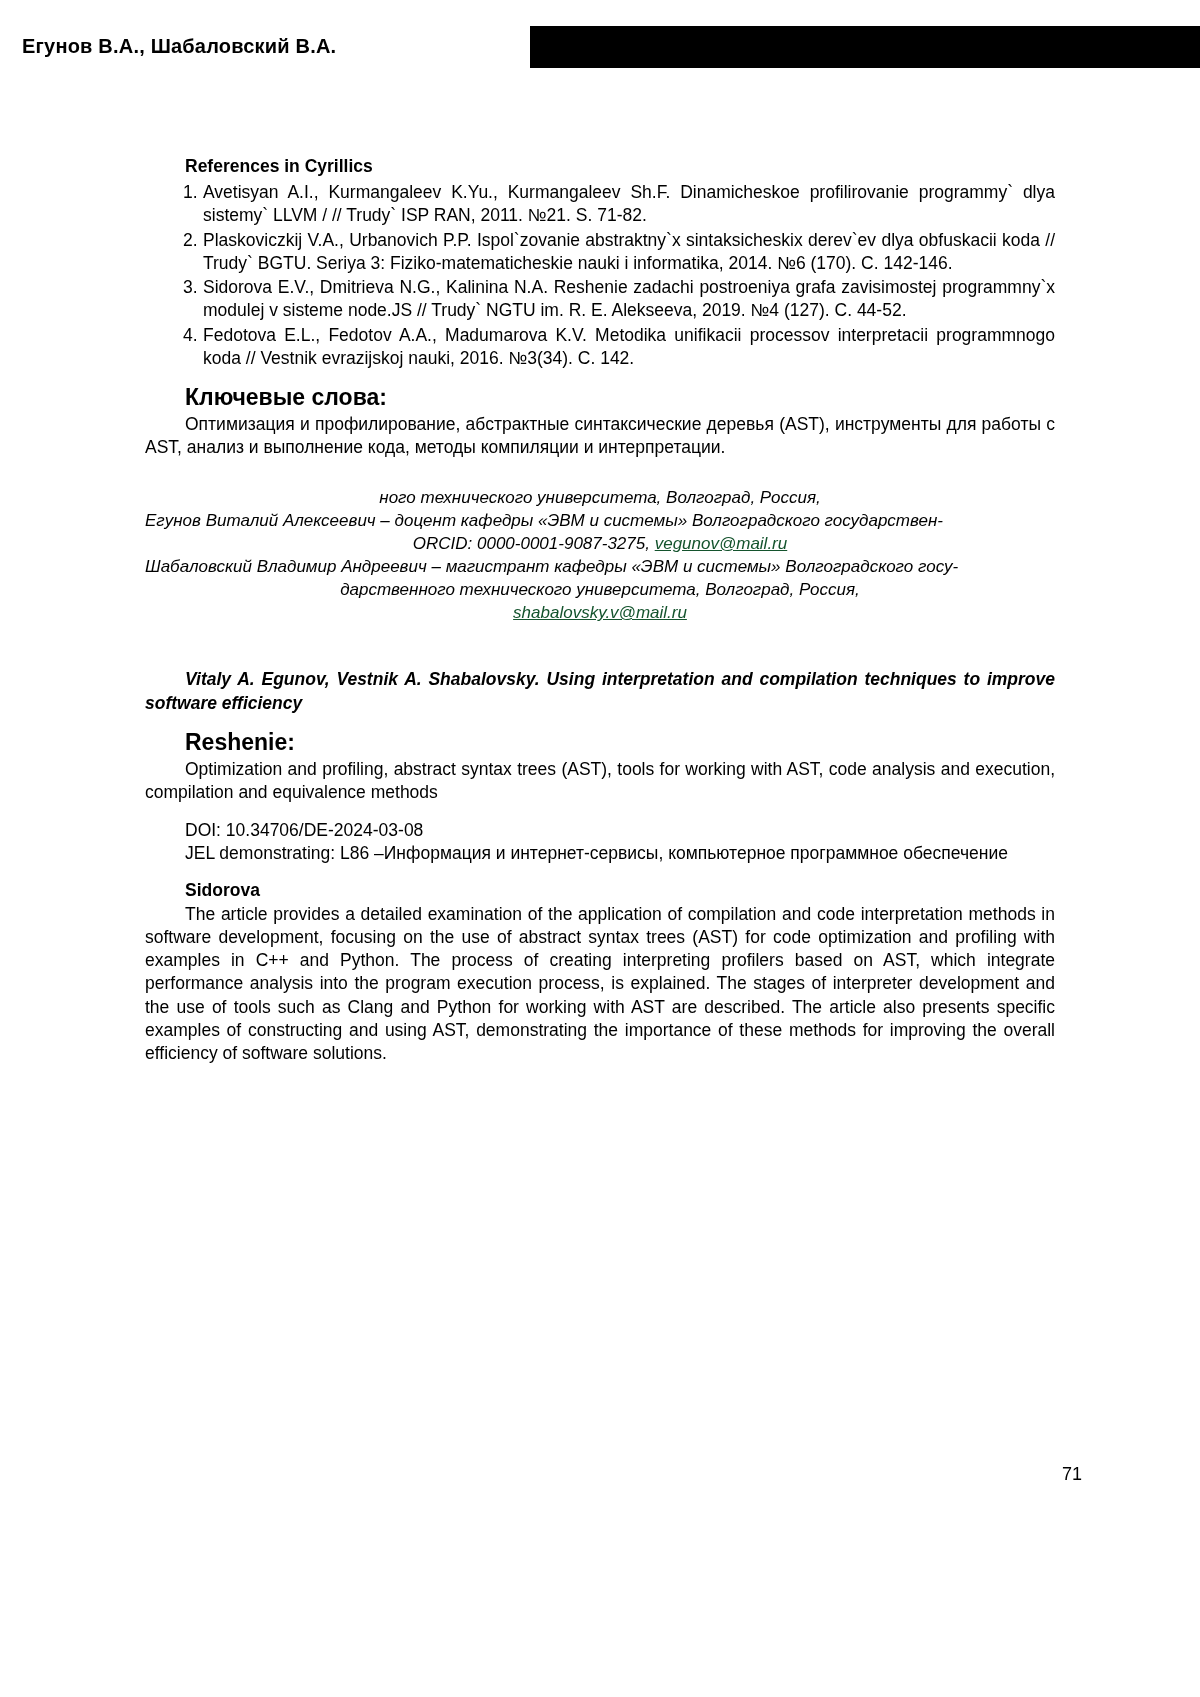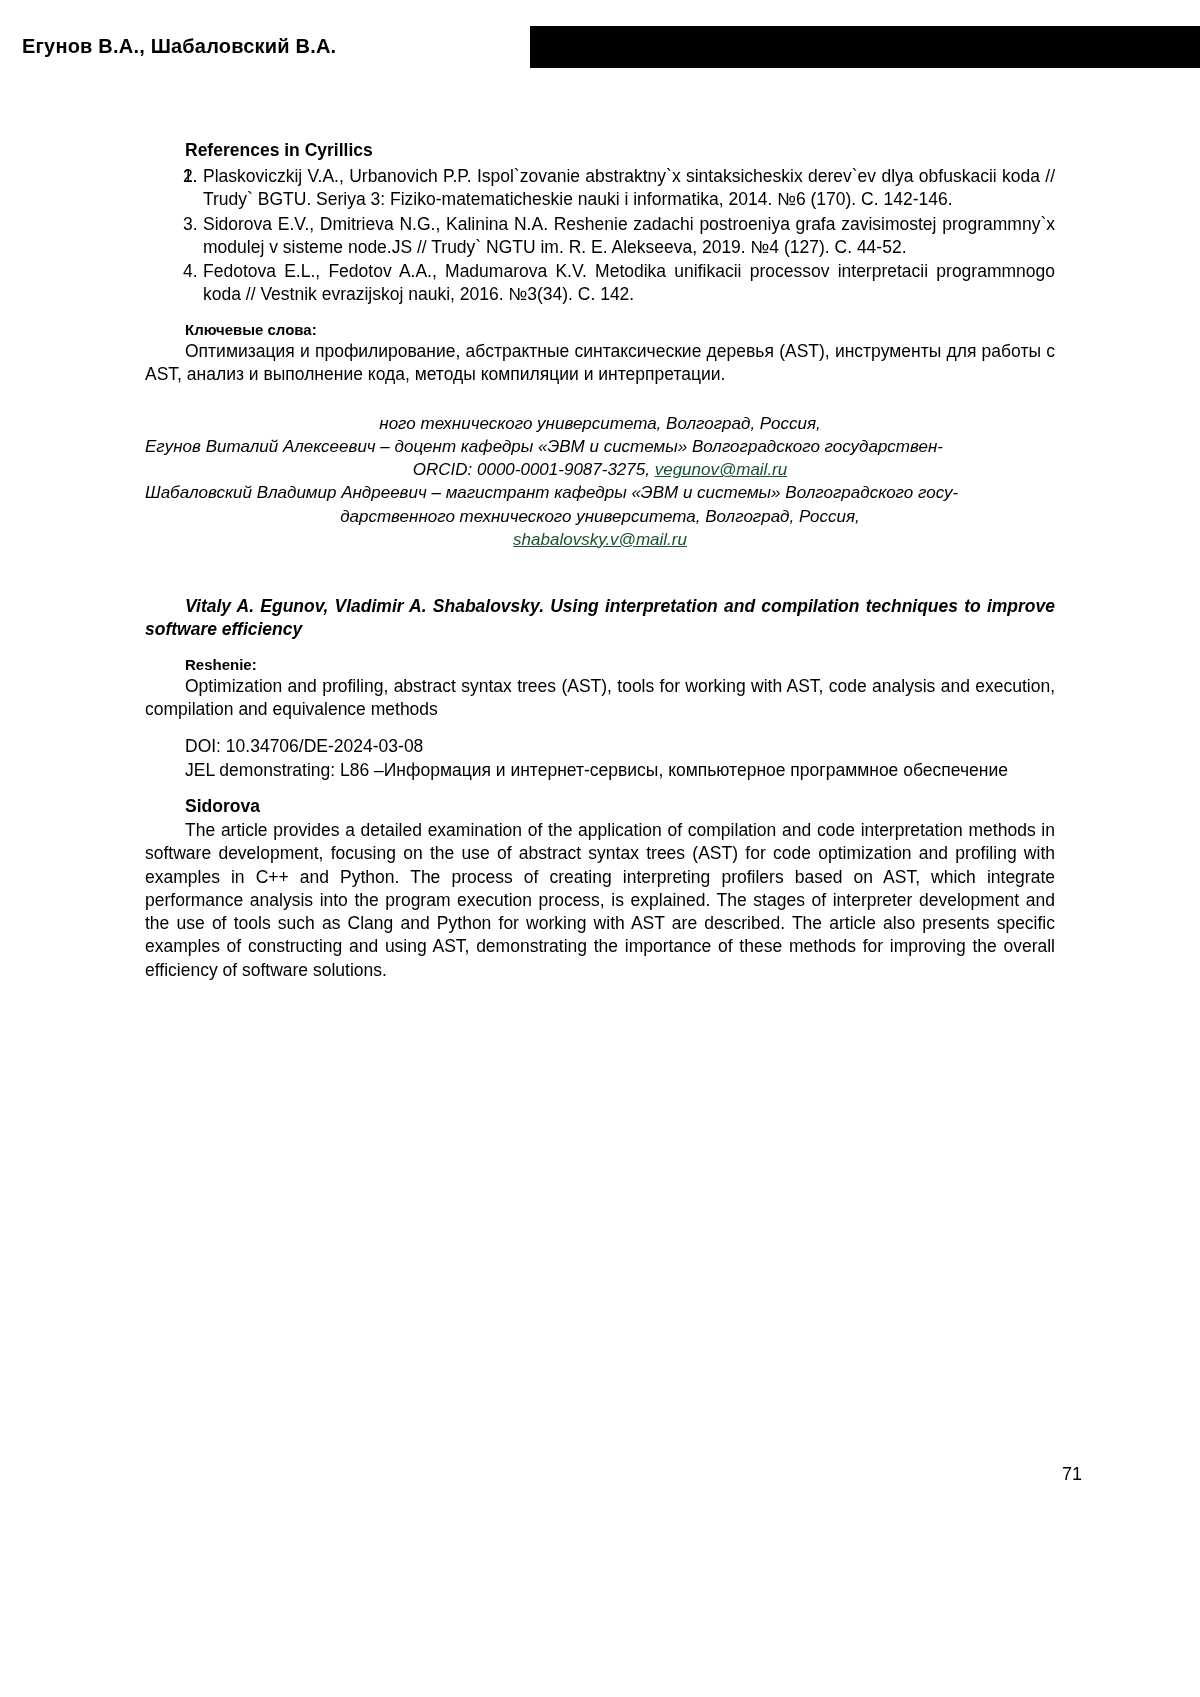--- a/index.html
+++ b/index.html
@@ -64,21 +64,21 @@
   .content {
     position: absolute;
     left: 145px;
     top: 140px;
     width: 910px;
   }
 
   .sec-title {
     font-size: 17.5px;
     font-weight: bold;
-    margin: 0 0 4px 40px;
+    margin: 16px 0 4px 40px;
   }
 
   
   .ref-list {
     margin: 0;
     padding: 0;
     list-style: none;
   }
   .ref-item {
     position: relative;
@@ -94,21 +94,21 @@
     left: 38px;
     top: 0;
     font-size: 17.5px;
   }
 
   .block {
     margin-top: 14px;
   }
 
   .kw-head {
-    font-size: 15px;
+    font-size: 23px;
     font-weight: bold;
     margin-left: 40px;
   }
   .para {
     font-size: 17.5px;
     line-height: 1.33;
     text-align: justify;
     text-justify: inter-word;
     text-indent: 40px;
     margin: 2px 0 0 0;
@@ -174,20 +174,21 @@
     <div class="header-left">Егунов В.А., Шабаловский В.А.</div>
   </div>
 
   <div class="content">
 
     <div class="sec-title">References in Cyrillics</div>
 
     <ul class="ref-list">
       <li class="ref-item">
         <span class="ref-num">1.</span>
+        <span>Avetisyan A.I., Kurmangaleev K.Yu., Kurmangaleev Sh.F. Dinamicheskoe profilirovanie programmy` dlya sistemy` LLVM / // Trudy` ISP RAN, 2011. №21. S. 71-82.</span>
       </li>
       <li class="ref-item">
         <span class="ref-num">2.</span>
         <span>Plaskoviczkij V.A., Urbanovich P.P. Ispol`zovanie abstraktny`x sintaksicheskix derev`ev dlya obfuskacii koda // Trudy` BGTU. Seriya 3: Fiziko-matematicheskie nauki i informatika, 2014. №6 (170). C. 142-146.</span>
       </li>
       <li class="ref-item">
         <span class="ref-num">3.</span>
         <span>Sidorova E.V., Dmitrieva N.G., Kalinina N.A. Reshenie zadachi postroeniya grafa zavisimostej programmny`x modulej v sisteme node.JS // Trudy` NGTU im. R. E. Alekseeva, 2019. №4 (127). C. 44-52.</span>
       </li>
       <li class="ref-item">
@@ -208,21 +209,21 @@
         <span>ORCID: 0000-0001-9087-3275,</span>
         <a class="mail" href="#">vegunov@mail.ru</a>
       </span>
       <span class="line just">Шабаловский Владимир Андреевич – магистрант кафедры «ЭВМ и системы» Волгоградского госу-</span>
       <span class="line">дарственного технического университета, Волгоград, Россия,</span>
       <span class="line">
         <a class="mail" href="#">shabalovsky.v@mail.ru</a>
       </span>
     </div>
 
-    <div class="en-title">Vitaly A. Egunov, Vladimir A. Shabalovsky. Using interpretation and compilation techniques to improve software efficiency</div>
+    <div class="en-title">Vitaly A. Egunov, Vestnik A. Shabalovsky. Using interpretation and compilation techniques to improve software efficiency</div>
 
     <div class="block">
       <div class="kw-head">Reshenie:</div>
       <p class="para">Optimization and profiling, abstract syntax trees (AST), tools for working with AST, code analysis and execution, compilation and equivalence methods</p>
     </div>
 
     <div class="block">
       <div class="meta-line">DOI: 10.34706/DE-2024-03-08</div>
       <div class="meta-line">JEL demonstrating: L86 –Информация и интернет-сервисы, компьютерное программное обеспечение</div>
     </div>

